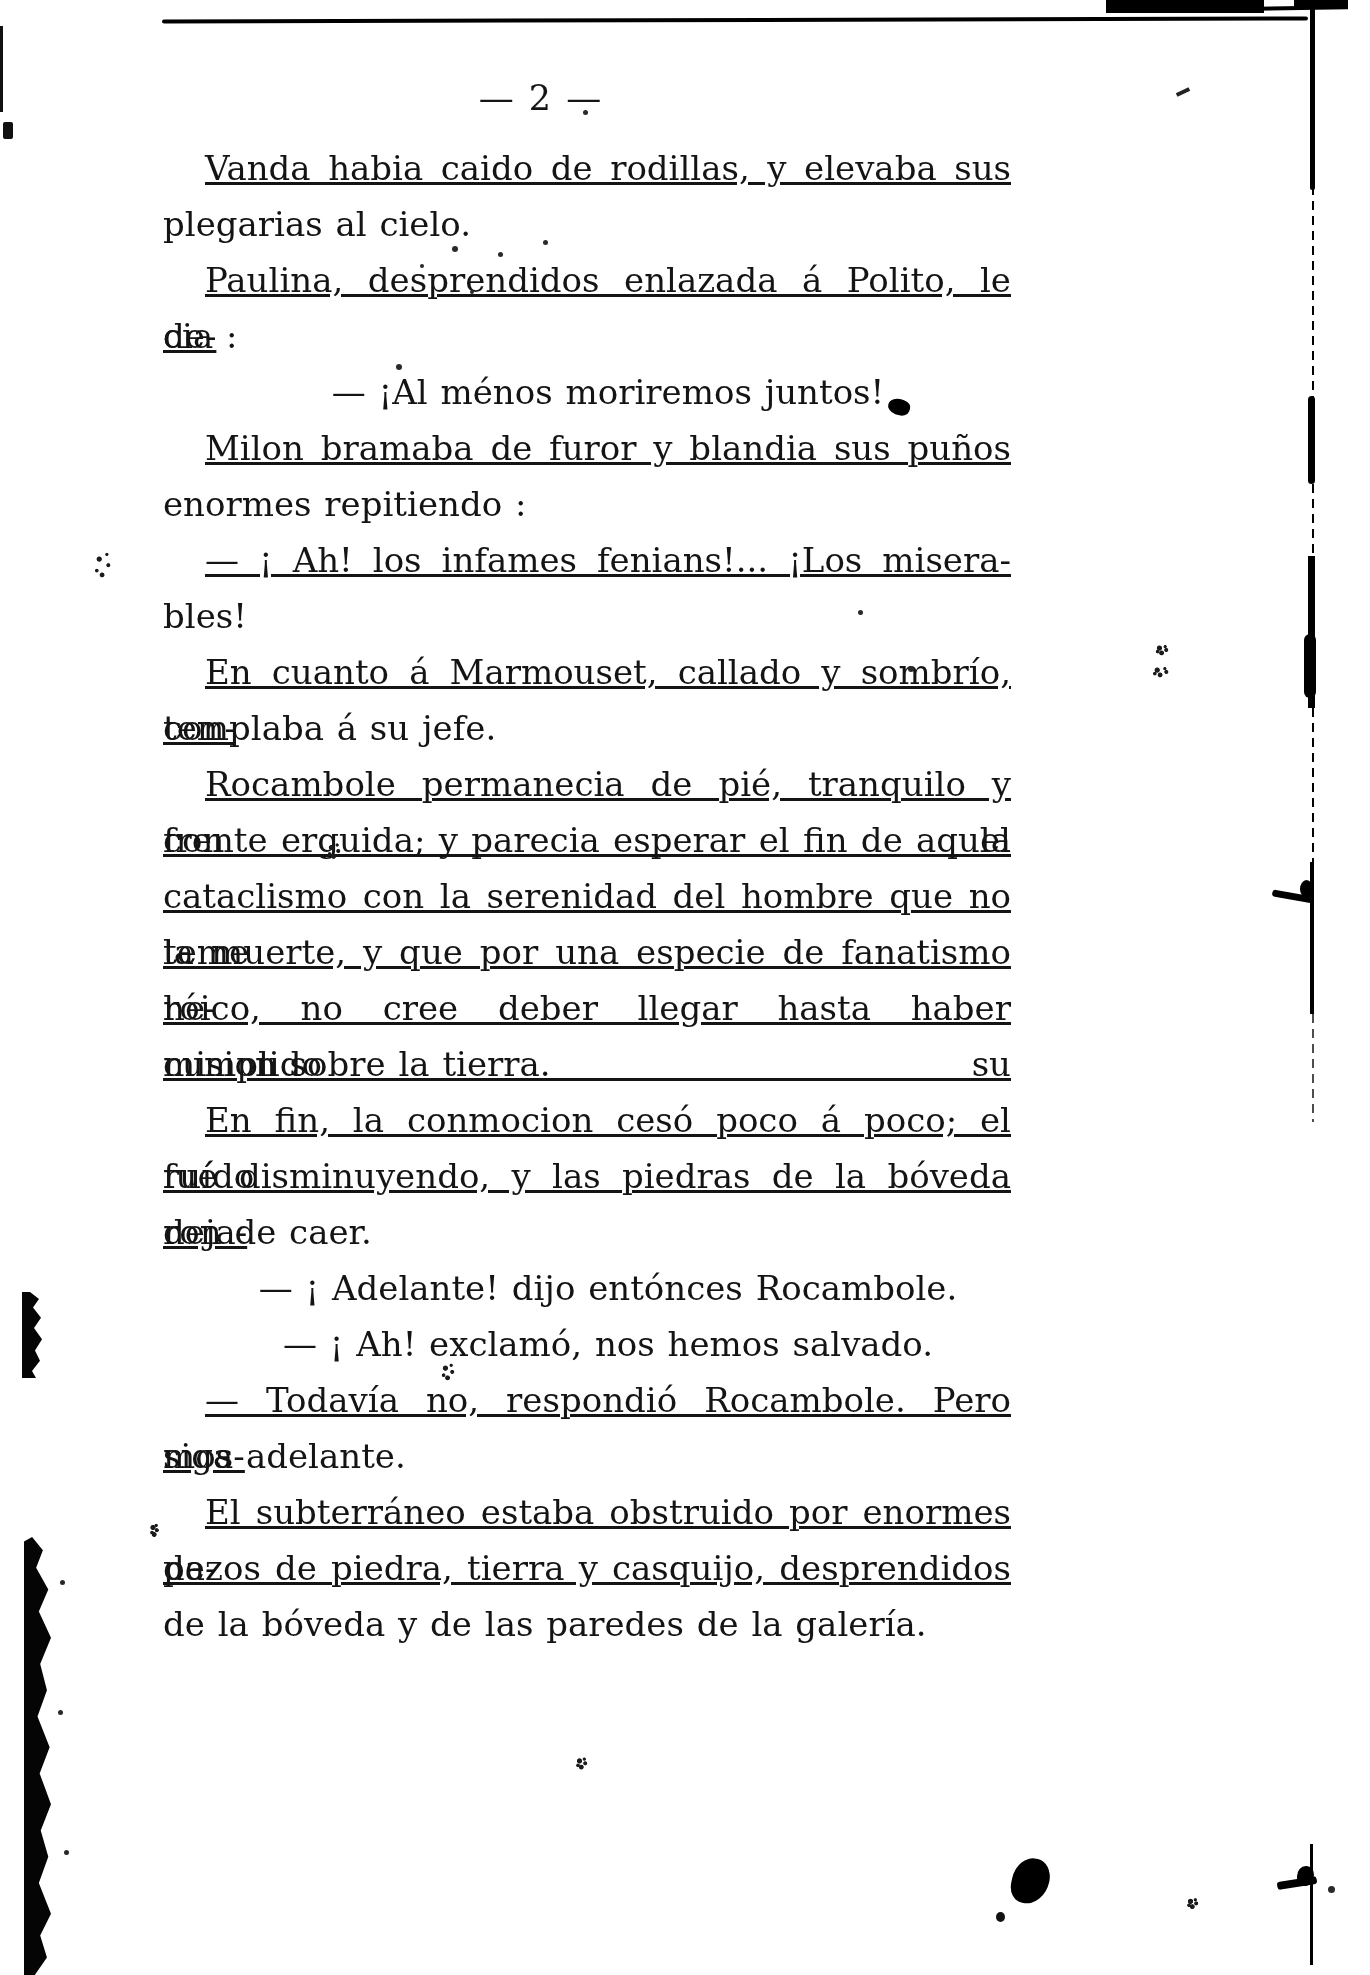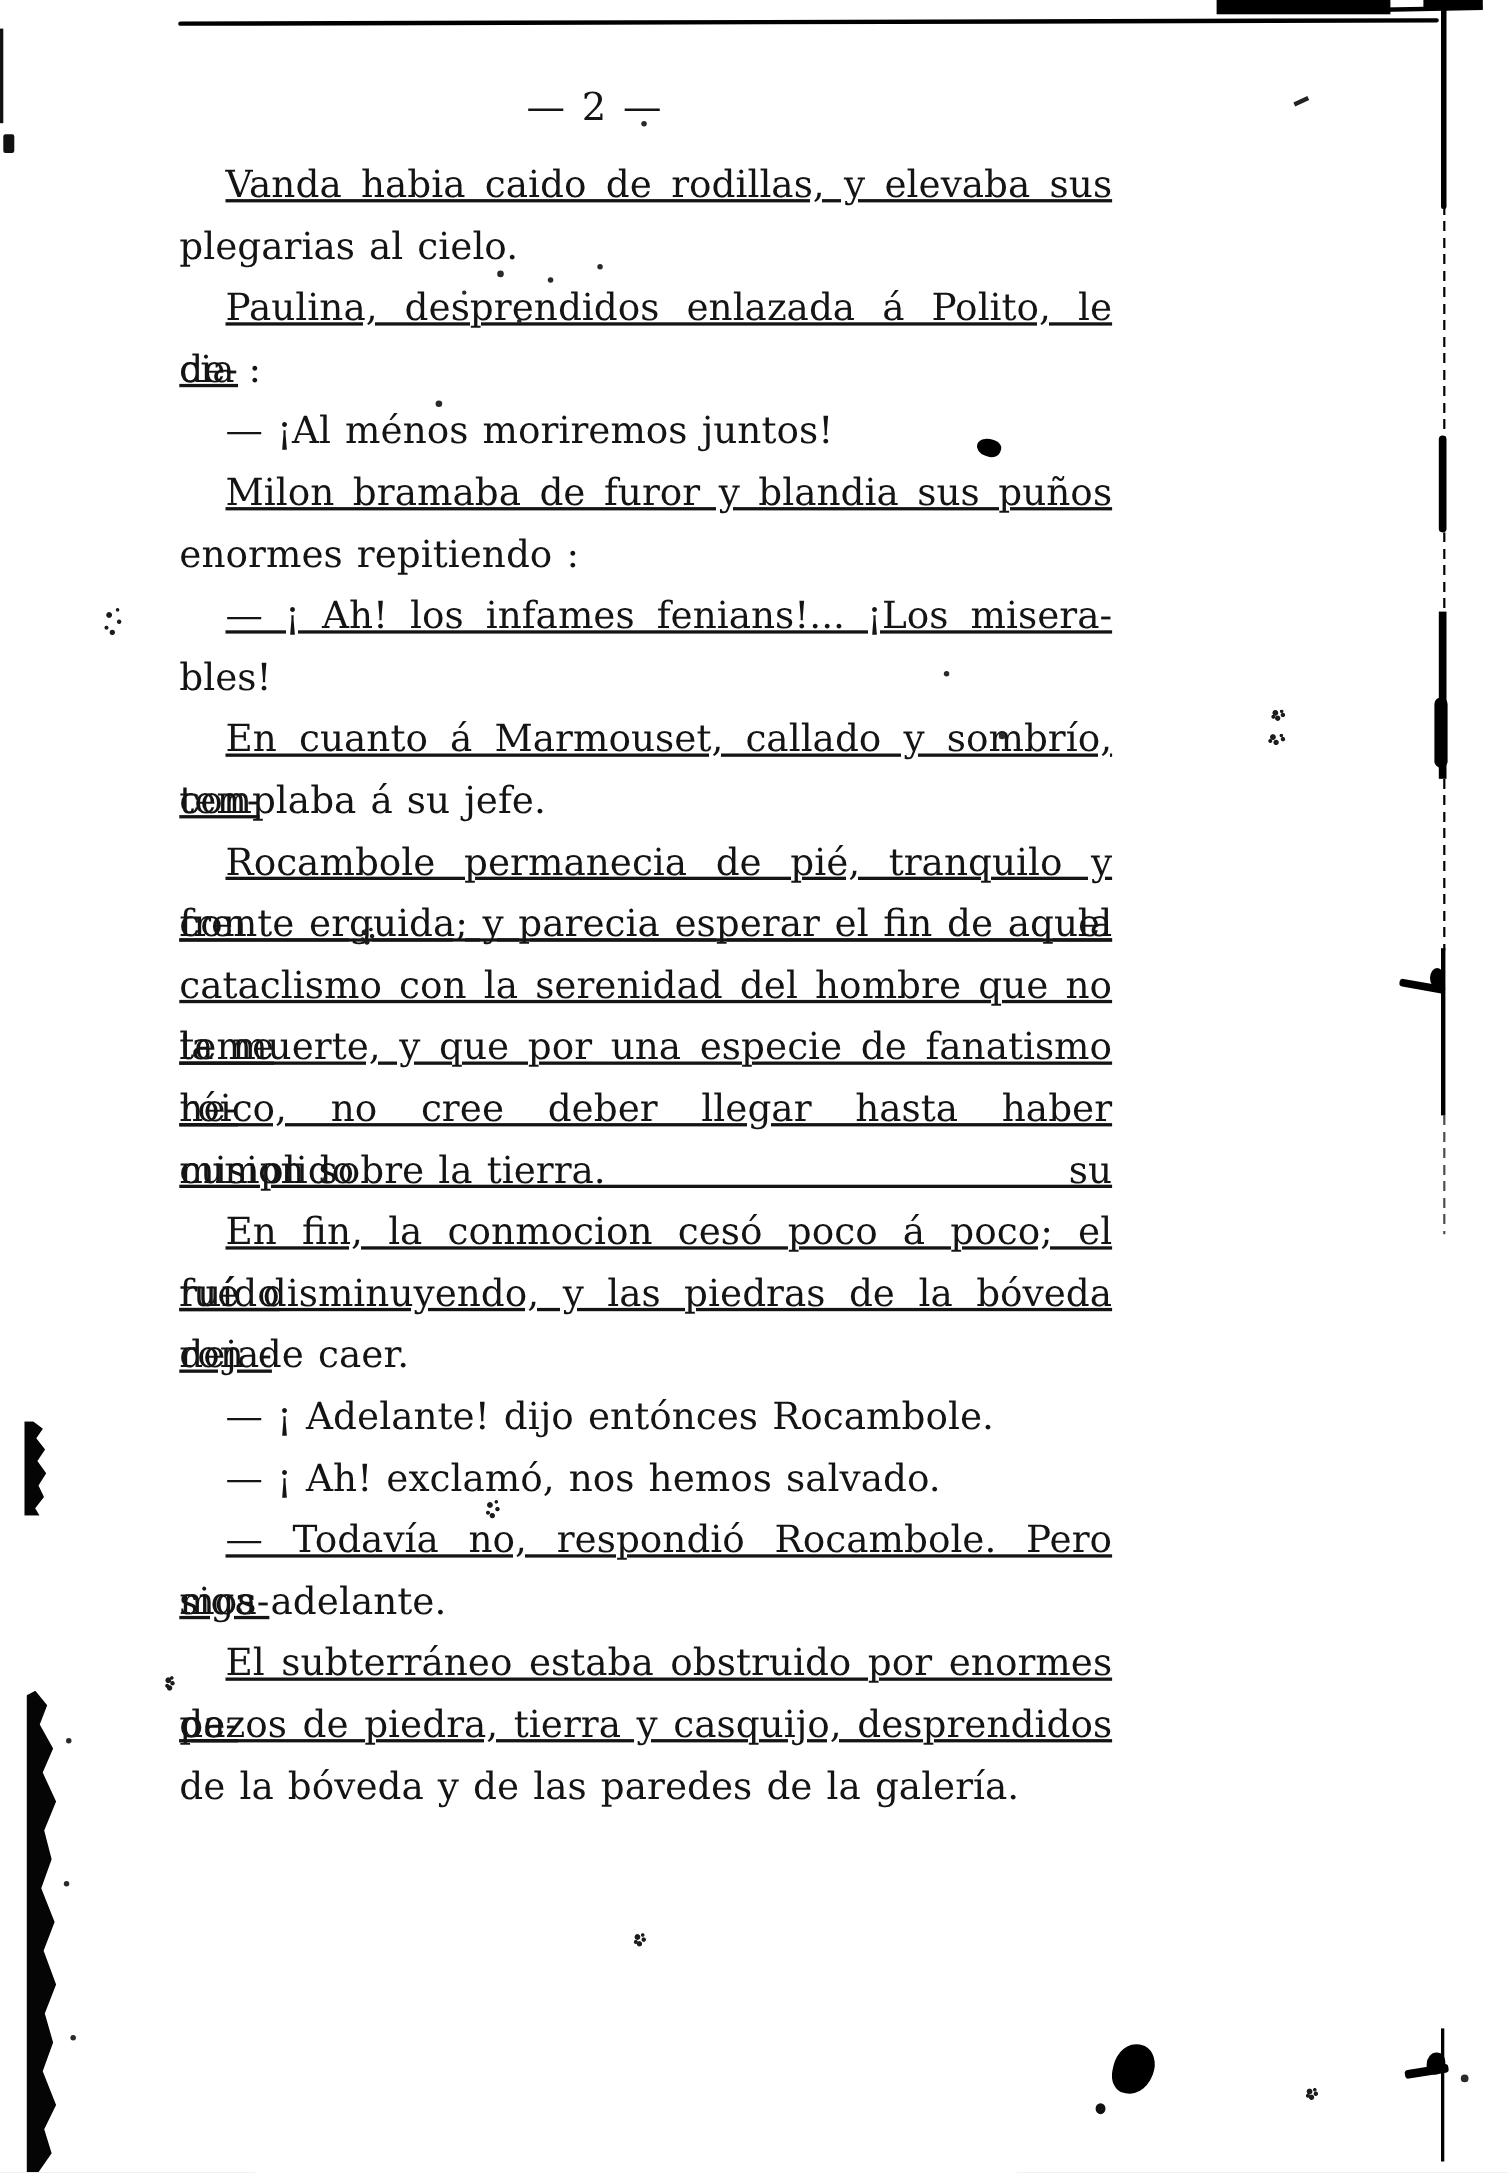--- a/index.html
+++ b/index.html
@@ -18,21 +18,21 @@
     letter-spacing:2px;
   }
   #pagenum span{display:inline-block;transform:translateX(-46px);}
   #textblock{
     position:absolute;left:163px;top:140px;width:848px;
   }
   .ln{
     height:56px;line-height:56px;font-size:34px;
     word-spacing:2px;white-space:normal;
   }
-  .ind{text-indent:42px;}
+  .ind{text-indent:42px;text-align:center;}
   .jst{text-align:justify;text-align-last:justify;text-justify:inter-word;text-decoration:underline;}
   
   .art{position:absolute;}
   .blob{background:#000;}
   .dot{background:#2a2a2a;border-radius:50%;}
   .dashv{background:repeating-linear-gradient(#000 0 9px,transparent 9px 15px);}
   .fleck{
     background-image:
       radial-gradient(circle at 30% 28%, #1c1c1c 2.2px, transparent 3px),
       radial-gradient(circle at 68% 45%, #1c1c1c 1.6px, transparent 2.4px),

